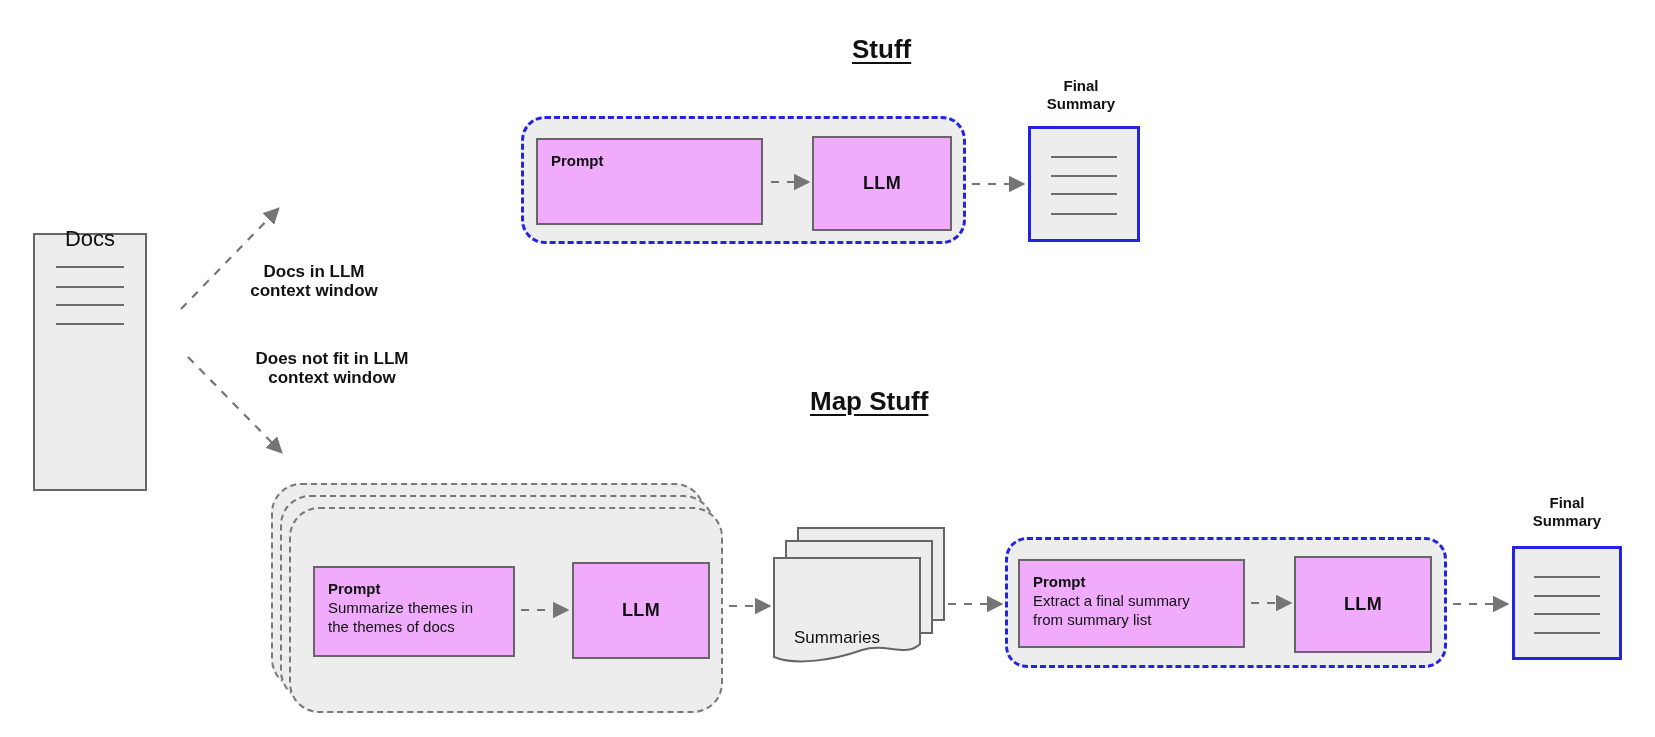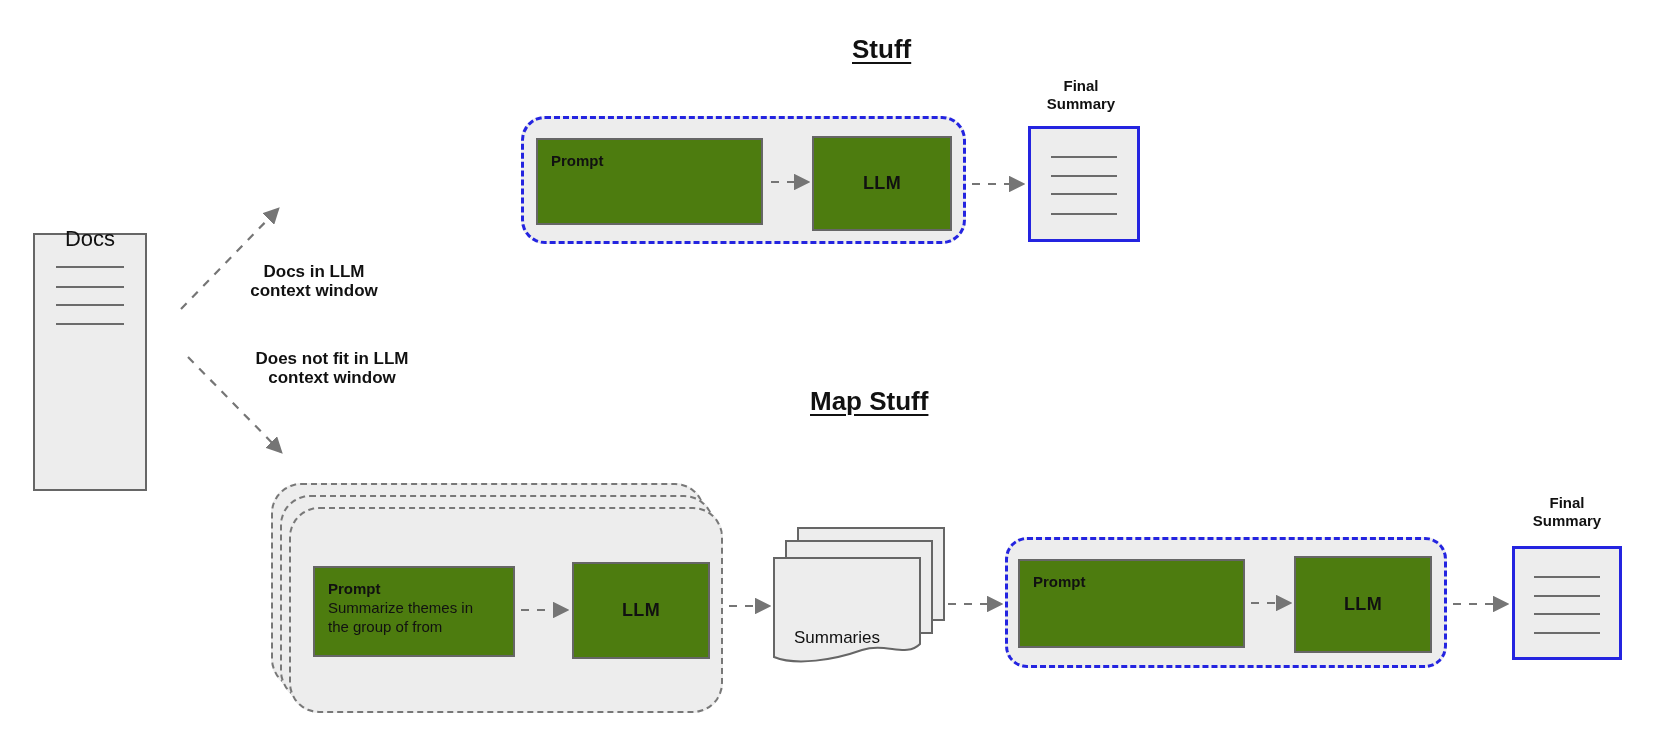--- a/index.html
+++ b/index.html
@@ -28,21 +28,21 @@
   .arrow-line {
     stroke: #757575;
     stroke-width: 2.2;
     fill: none;
     stroke-dasharray: 8 8;
   }
 
   
   .node-box {
     position: absolute;
-    background: #4d7c0f;
+    background: #f0abfc;
     border: 2px solid #666666;
     box-sizing: border-box;
     z-index: 6;
   }
   .llm-box {
     display: flex;
     align-items: center;
     justify-content: center;
     font-weight: bold;
     font-size: 18px;
@@ -184,36 +184,37 @@
   </div>
 
   <div class="title" style="left:810px; top:386px;">Map Stuff</div>
 
   <div class="stack-layer" style="left:271px; top:483px; z-index:1;"></div>
   <div class="stack-layer" style="left:280px; top:495px; z-index:2;"></div>
   <div class="stack-layer" style="left:289px; top:507px; z-index:3;"></div>
 
   <div class="node-box prompt-box" style="left:313px; top:566px; width:202px; height:91px;">
     <div class="prompt-heading">Prompt</div>
-    <div class="prompt-body w160">Summarize themes in the group of from</div>
+    <div class="prompt-body w160">Summarize themes in the themes of docs</div>
   </div>
 
   <div class="node-box llm-box" style="left:572px; top:562px; width:138px; height:97px;">LLM</div>
 
   <svg class="abs" style="left:760px; top:518px; z-index:6;" width="200" height="160" viewBox="0 0 200 160" xmlns="http://www.w3.org/2000/svg">
     <rect x="38" y="10" width="146" height="92" fill="#ededed" stroke="#666666" stroke-width="2"></rect>
     <rect x="26" y="23" width="146" height="92" fill="#ededed" stroke="#666666" stroke-width="2"></rect>
     <path d="M14,40 H160 V126 C146,140 126,124 102,132 C74,142 36,148 14,139 Z" fill="#ededed" stroke="#666666" stroke-width="2"></path>
   </svg>
   <div class="shape-label" style="left:774px; top:596px; width:126px; font-size:17px;">Summaries</div>
 
   <div class="group-blue" style="left:1005px; top:537px; width:442px; height:131px; border-radius:22px;"></div>
 
   <div class="node-box prompt-box" style="left:1018px; top:559px; width:227px; height:89px;">
     <div class="prompt-heading">Prompt</div>
+    <div class="prompt-body w180">Extract a final summary from summary list</div>
   </div>
 
   <div class="node-box llm-box" style="left:1294px; top:556px; width:138px; height:97px;">LLM</div>
 
   <div class="fs-label" style="left:1507px; top:494px; width:120px;">
     <div>Final</div>
     <div>Summary</div>
   </div>
   <div class="doc-shape doc-blue" style="left:1512px; top:546px; width:110px; height:114px; padding-top:27px;">
     <div class="doc-line" style="width:66px; margin-bottom:17px;"></div>

